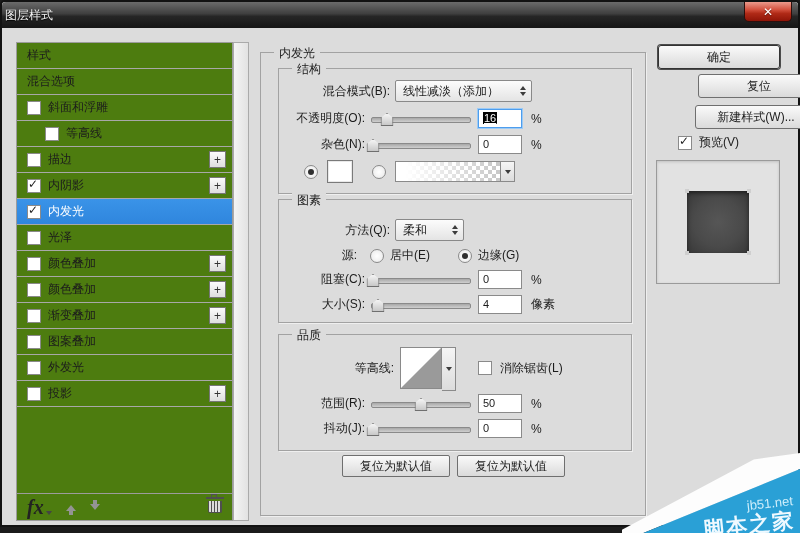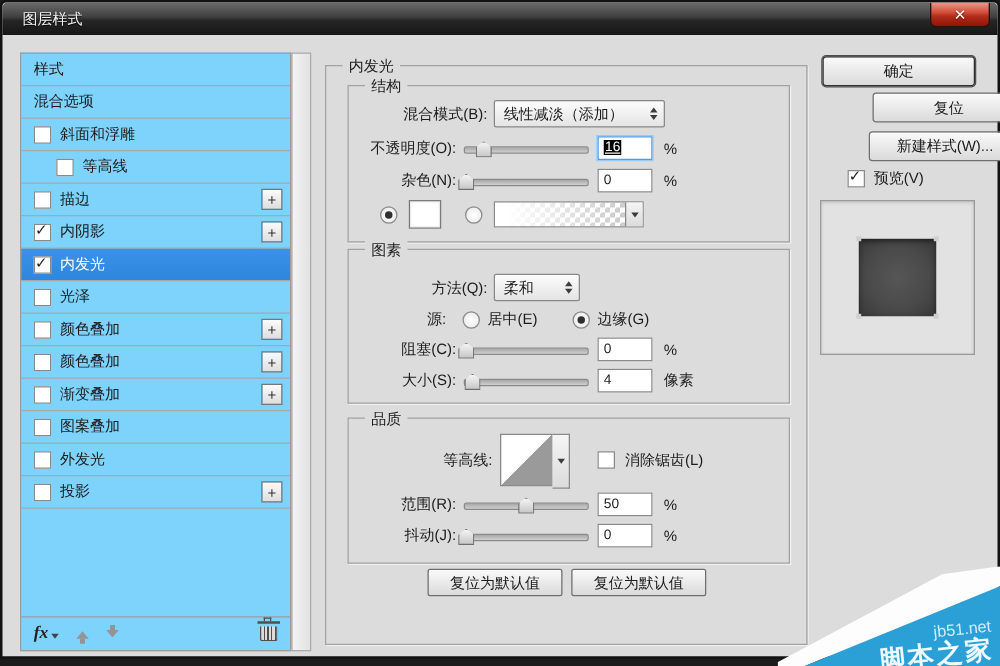--- a/index.html
+++ b/index.html
@@ -4,39 +4,39 @@
 <style>
   html,body{margin:0;padding:0;}
   body{width:800px;height:533px;position:relative;overflow:hidden;
        font-family:"Liberation Sans","DejaVu Sans",sans-serif;background:#1b1b1b;}
   .window{position:absolute;left:0;top:0;width:796px;height:523px;border:2px solid #121212;
           border-radius:5px 5px 0 0;background:#dcdcdc;}
   
   .titlebar{position:absolute;left:0;top:0;right:0;height:26px;border-radius:4px 4px 0 0;
             background:linear-gradient(180deg,#6b6b6b 0%,#3f3f3f 45%,#262626 55%,#161616 100%);
             display:flex;align-items:center;}
-  .titlebar .title{color:#f2f2f2;font-size:12px;padding-left:16px;text-shadow:0 1px 1px #000;}
+  .titlebar .title{color:#f2f2f2;font-size:12px;padding-left:3px;text-shadow:0 1px 1px #000;}
   .close-btn{position:absolute;right:6px;top:0;width:46px;height:19px;border-radius:0 0 5px 5px;
              background:linear-gradient(180deg,#ec9a8c 0%,#d3513e 40%,#b02a17 60%,#8e1407 100%);
              border:1px solid #2b0f0d;border-top:none;display:flex;align-items:center;justify-content:center;
              color:#fff;font-size:12px;font-weight:bold;text-shadow:0 1px 1px #5a0d05;cursor:default;}
   
   .sidebar{position:absolute;left:14px;top:40px;width:215px;height:477px;
-           border:1px solid #9c9c9c;background:#7dd3fc;}
+           border:1px solid #9c9c9c;background:#4d7c0f;}
   .side-item{height:25px;border-bottom:1px solid #a8a8a8;display:flex;align-items:center;
              padding-left:10px;font-size:12px;color:#1c1c1c;gap:7px;}
   .side-item.selected{background:linear-gradient(180deg,#55a5ef,#2f86dd);color:#fff;}
   .side-item.indent{padding-left:28px;}
   .side-item .plus{margin-left:auto;margin-right:6px;width:15px;height:15px;border:1px solid #777;
                    background:linear-gradient(#fbfbfb,#dedede);display:flex;align-items:center;
                    justify-content:center;font-size:12px;color:#333;line-height:1;}
   .sidebar-footer{position:absolute;left:0;right:0;bottom:0;height:26px;border-top:1px solid #9c9c9c;
                   display:flex;align-items:center;padding:0 10px;gap:14px;}
   .fx{font-family:"Liberation Serif","DejaVu Serif",serif;font-style:italic;font-weight:bold;
-      font-size:14px;color:#222;display:flex;align-items:flex-end;gap:2px;}
+      font-size:20px;color:#222;display:flex;align-items:flex-end;gap:2px;}
   .fx .caret{width:0;height:0;border:3px solid transparent;border-top:4px solid #444;margin-bottom:1px;}
   .mini-arrow{display:flex;flex-direction:column;align-items:center;}
   .mini-arrow .head-up{width:0;height:0;border:5px solid transparent;border-bottom:6px solid #949494;}
   .mini-arrow .head-down{width:0;height:0;border:5px solid transparent;border-top:6px solid #949494;}
   .mini-arrow .stem{width:4px;height:4px;background:#949494;}
   .trash{margin-left:auto;position:relative;width:12px;height:11px;border:1px solid #4f4f4f;border-top:none;
          border-radius:0 0 2px 2px;
          background:repeating-linear-gradient(90deg,#dcdcdc 0 2px,#4f4f4f 2px 3px);}
   .trash::before{content:"";position:absolute;top:-4px;left:-3px;right:-3px;height:2px;background:#4f4f4f;}
   .trash::after{content:"";position:absolute;top:-7px;left:2px;width:4px;height:2px;border:1px solid #4f4f4f;border-bottom:none;}

